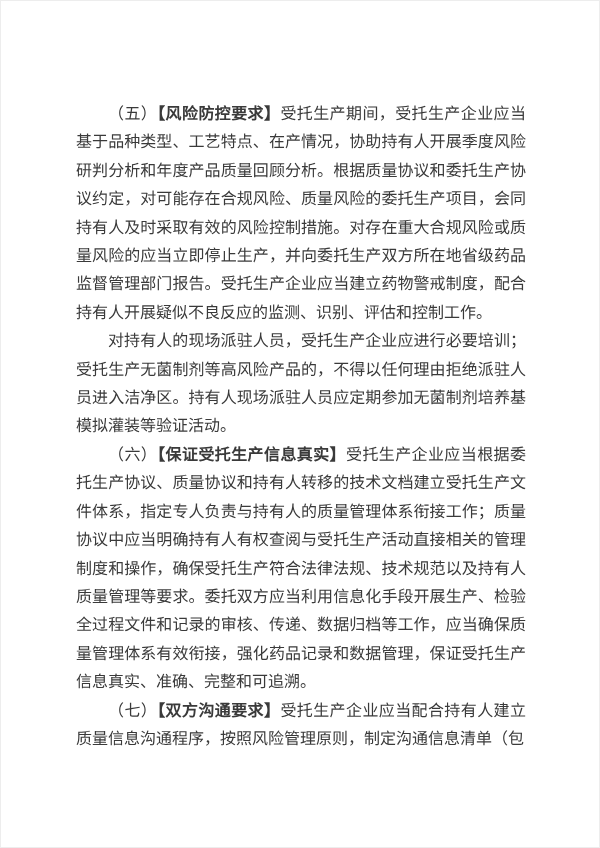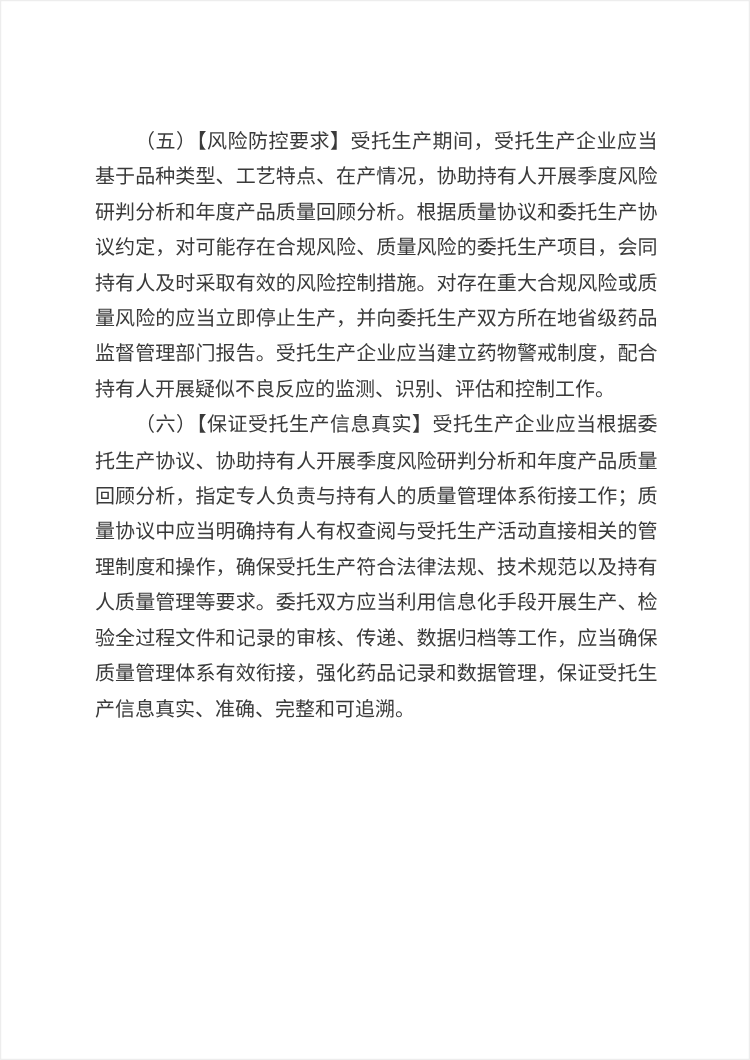--- a/index.html
+++ b/index.html
@@ -36,29 +36,31 @@
   }
   .text-block p {
     margin: 0;
     padding: 0;
     text-indent: 2em;
     text-align: justify;
     text-justify: inter-ideograph;
     word-break: break-all;
   }
   .clause-title {
-    font-weight: 400;
+    font-weight: 700;
   }
 </style>
 </head>
 <body>
 
 <div class="doc-page">
   <div class="text-block">
 
     <p><span>（五）</span><span class="clause-title">【风险防控要求】</span><span>受托生产期间，受托生产企业应当基于品种类型、工艺特点、在产情况，协助持有人开展季度风险研判分析和年度产品质量回顾分析。根据质量协议和委托生产协议约定，对可能存在合规风险、质量风险的委托生产项目，会同持有人及时采取有效的风险控制措施。对存在重大合规风险或质量风险的应当立即停止生产，并向委托生产双方所在地省级药品监督管理部门报告。受托生产企业应当建立药物警戒制度，配合持有人开展疑似不良反应的监测、识别、评估和控制工作。</span></p>
 
+    <p><span></span><span class="clause-title"></span><span>对持有人的现场派驻人员，受托生产企业应进行必要培训；受托生产无菌制剂等高风险产品的，不得以任何理由拒绝派驻人员进入洁净区。持有人现场派驻人员应定期参加无菌制剂培养基模拟灌装等验证活动。</span></p>
 
-    <p><span>（六）</span><span class="clause-title">【保证受托生产信息真实】</span><span>受托生产企业应当根据委托生产协议、协助持有人开展季度风险研判分析和年度产品质量回顾分析，指定专人负责与持有人的质量管理体系衔接工作；质量协议中应当明确持有人有权查阅与受托生产活动直接相关的管理制度和操作，确保受托生产符合法律法规、技术规范以及持有人质量管理等要求。委托双方应当利用信息化手段开展生产、检验全过程文件和记录的审核、传递、数据归档等工作，应当确保质量管理体系有效衔接，强化药品记录和数据管理，保证受托生产信息真实、准确、完整和可追溯。</span></p>
+    <p><span>（六）</span><span class="clause-title">【保证受托生产信息真实】</span><span>受托生产企业应当根据委托生产协议、质量协议和持有人转移的技术文档建立受托生产文件体系，指定专人负责与持有人的质量管理体系衔接工作；质量协议中应当明确持有人有权查阅与受托生产活动直接相关的管理制度和操作，确保受托生产符合法律法规、技术规范以及持有人质量管理等要求。委托双方应当利用信息化手段开展生产、检验全过程文件和记录的审核、传递、数据归档等工作，应当确保质量管理体系有效衔接，强化药品记录和数据管理，保证受托生产信息真实、准确、完整和可追溯。</span></p>
 
+    <p><span>（七）</span><span class="clause-title">【双方沟通要求】</span><span>受托生产企业应当配合持有人建立质量信息沟通程序，按照风险管理原则，制定沟通信息清单（包</span></p>
 
   </div>
 </div>
 
 </body></html>

